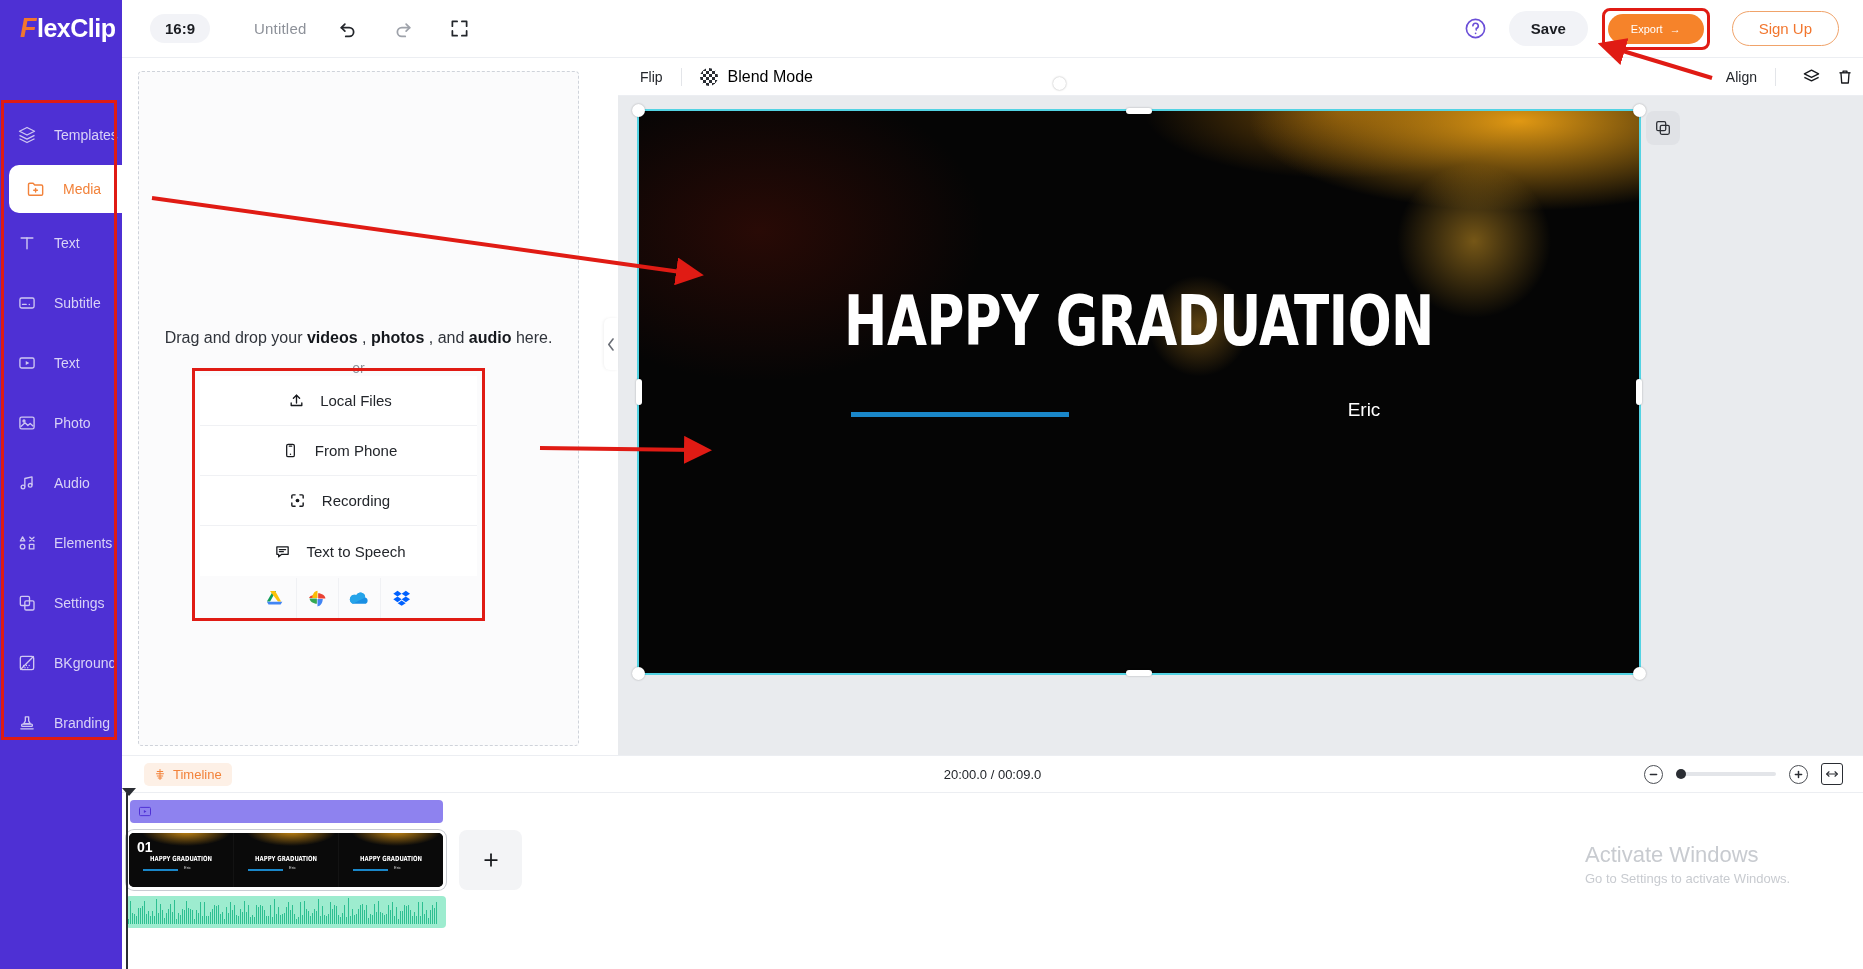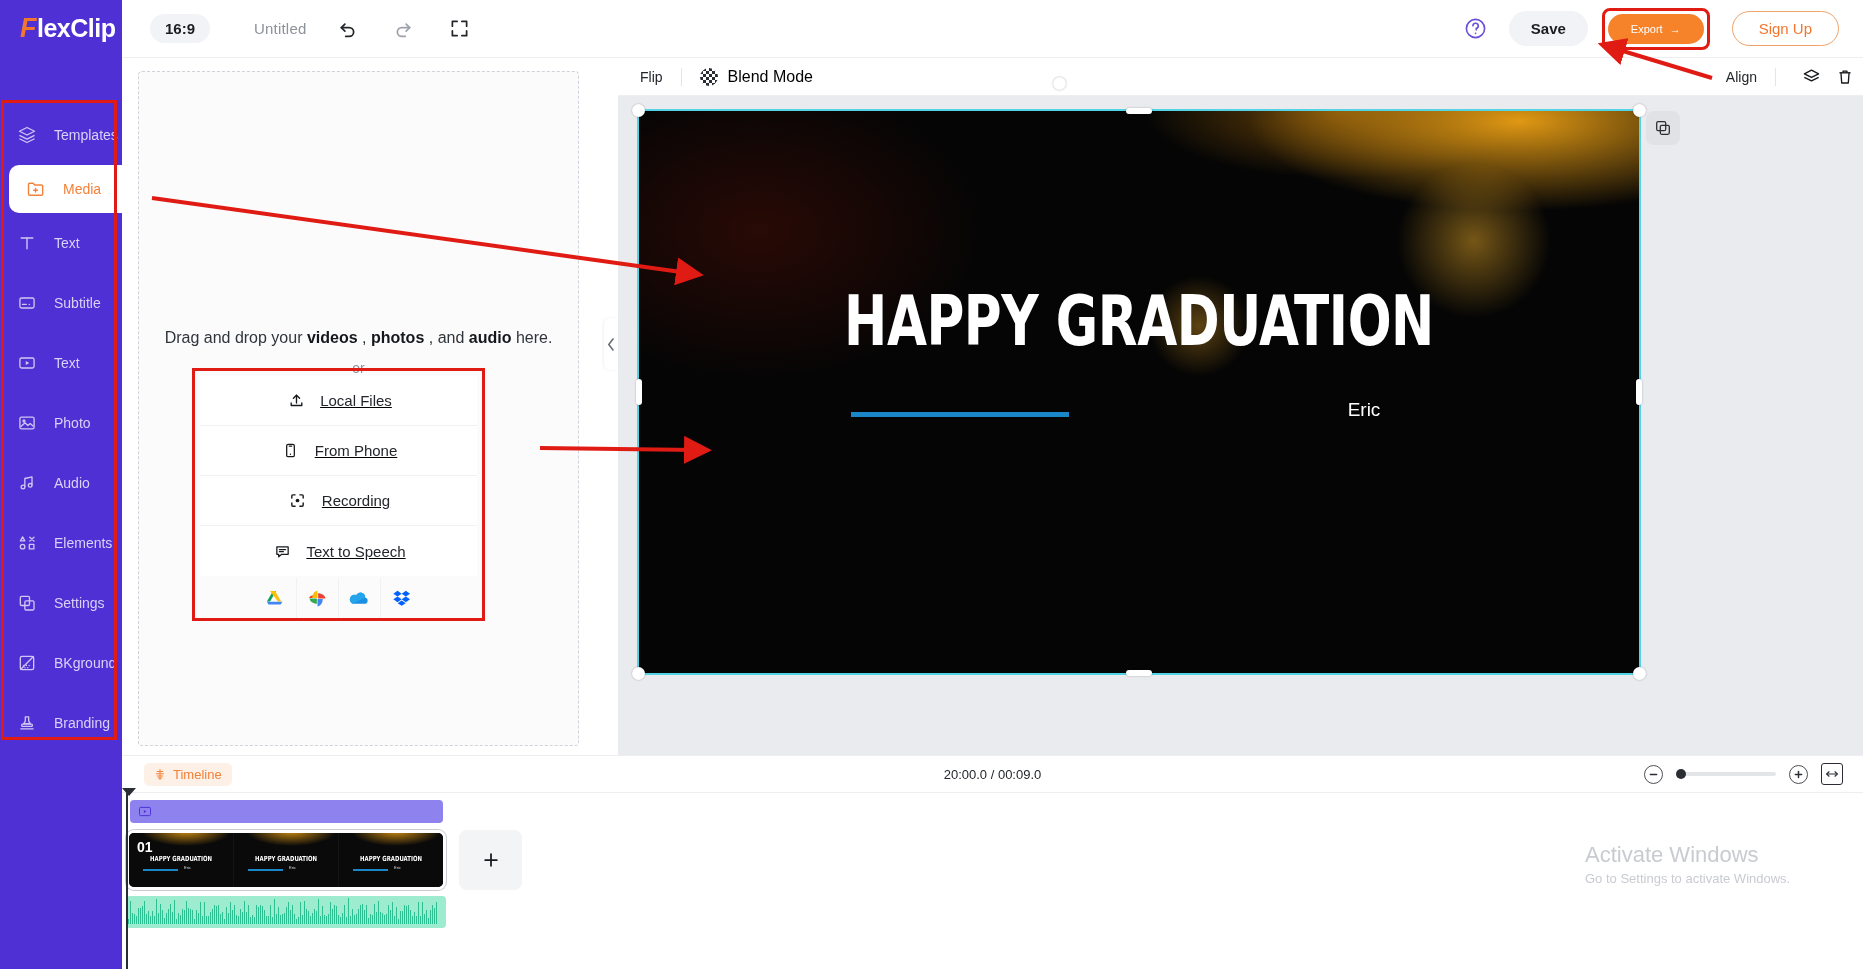--- a/index.html
+++ b/index.html
@@ -95,21 +95,21 @@
   .dz-text b { font-weight: 700; color: #14171c; }
   .dz-or {
     position: absolute; top: 288px; width: 100%; text-align: center;
     font-size: 14px; color: #8d9199;
   }
   .upload-hl {
     position: absolute; left: 70px; top: 310px; width: 293px; height: 253px;
     border: 3px solid #e01b14;
   }
   .upload-list {
-    position: absolute; left: 78px; top: 318px; width: 277px; text-decoration: underline;
+    position: absolute; left: 78px; top: 318px; width: 277px;
   }
   .upload-item {
     height: 50px; background: #ffffff; display: flex; align-items: center;
     justify-content: center; gap: 13px; cursor: pointer;
     border-bottom: 1px solid #f0f1f4; font-size: 15px; color: #23262b;
   }
   .upload-item .u-ico { width: 22px; display:flex; align-items:center; justify-content:center; }
   .cloud-row {
     position: absolute; left: 78px; top: 520px; width: 277px;
     display: flex; justify-content: center; gap: 0;

